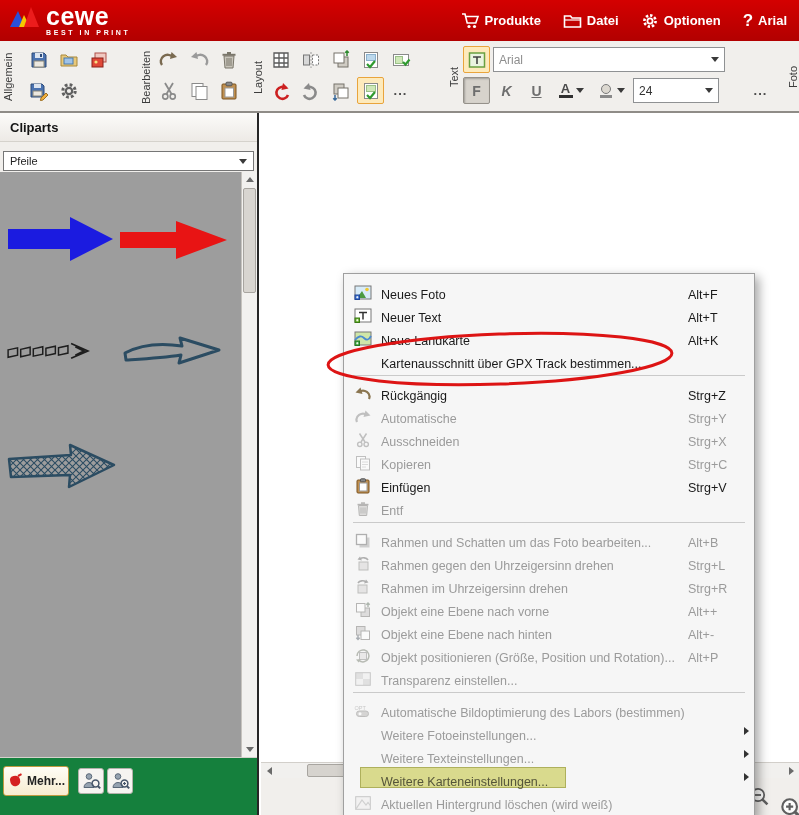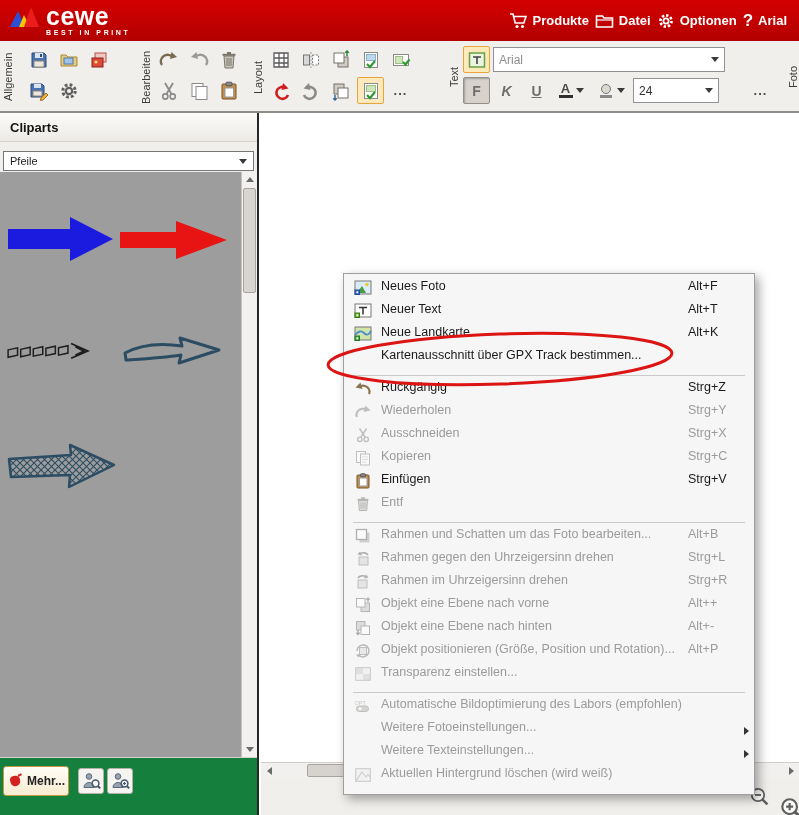--- a/index.html
+++ b/index.html
@@ -5,21 +5,21 @@
 *{margin:0;padding:0;box-sizing:border-box}
 body{font-family:"Liberation Sans",sans-serif;background:#777}
 #app{position:relative;width:799px;height:815px;overflow:hidden;background:#fff;font-family:Liberation Sans, sans-serif}
 
 
 .topbar{position:absolute;left:0;top:0;width:799px;height:41px;background:linear-gradient(180deg,#d40000,#b20000);z-index:10}
 .logo{position:absolute;left:10px;top:5px;display:flex;align-items:flex-start;gap:6px}
 .logo-text{display:flex;flex-direction:column}
 .brand{color:#fff;font-size:25px;font-weight:bold;line-height:22px;letter-spacing:.5px}
 .tagline{color:#fff;font-size:7px;font-weight:bold;letter-spacing:2.6px;margin-top:2px}
-.top-menu{position:absolute;right:12px;top:0;height:41px;display:flex;align-items:center;gap:6px;z-index:11}
+.top-menu{position:absolute;right:12px;top:0;height:41px;display:flex;align-items:center;gap:22px;z-index:11}
 .top-menu-item{display:flex;align-items:center;gap:5px;color:#fff;font-size:13px;font-weight:bold;cursor:pointer}
 .help-q{font-size:17px;font-weight:bold;line-height:17px}
 
 
 .toolbar{position:absolute;left:0;top:41px;width:799px;height:72px;background:#f1efec;border-bottom:2px solid #8f8c87;z-index:9}
 .vlabel{position:absolute;top:3px;height:66px;width:14px;font-size:11px;color:#3c3c3c;writing-mode:vertical-rl;transform:rotate(180deg);text-align:center;line-height:14px}
 .tbtn{position:absolute;width:27px;height:27px;border:1px solid transparent;border-radius:2px;display:flex;align-items:center;justify-content:center;cursor:pointer}
 .tbtn.wide{width:36px;gap:3px}
 .tbtn.active{background:#fdeabc;border-color:#e9a43c}
 .tbtn.pressed{background:#d7d3cc;border-color:#95918a;box-shadow:inset 1px 1px 2px rgba(0,0,0,.25)}
@@ -59,21 +59,21 @@
 .hs-btn{position:absolute;top:0;width:16px;height:15px;display:flex;align-items:center;justify-content:center;cursor:pointer}
 .hs-btn.left{left:0}
 .hs-btn.right{right:0}
 .hs-thumb{position:absolute;left:46px;top:1px;width:240px;height:13px;background:#d6d3ce;border:1px solid #a8a5a0;border-radius:2px;cursor:pointer}
 .bottom-strip{position:absolute;left:261px;top:778px;width:538px;height:37px;background:#f1efec;z-index:1}
 .zoom-area{position:absolute;left:488px;top:8px;display:flex;gap:8px;align-items:flex-start}
 .zoom-btn{cursor:pointer}
 
 
 .context-menu{position:absolute;left:343px;top:273px;width:412px;background:#f6f6f6;border:1px solid #9f9f9f;box-shadow:4px 4px 10px rgba(0,0,0,.35);padding:5px 0;z-index:40}
-.menu-item{position:relative;height:23px;display:flex;align-items:flex-start;padding:0 8px 0 9px;font-size:12.5px;color:#1a1a1a;white-space:nowrap;cursor:pointer}
+.menu-item{position:relative;height:23px;display:flex;align-items:flex-end;padding:0 8px 0 9px;font-size:12.5px;color:#1a1a1a;white-space:nowrap;cursor:pointer}
 .menu-item.disabled{color:#9b9b9b;cursor:default}
 .menu-item.dim{color:#9b9b9b}
 .menu-item.highlighted{color:#55553a}
 .menu-item .micon{width:20px;height:18px;margin-right:8px;flex:0 0 20px;display:flex;align-items:center;justify-content:center}
 .menu-item.disabled .micon,.menu-item.dim .micon{opacity:.5;filter:grayscale(.8)}
 .menu-label{flex:1;position:relative;z-index:2;overflow:visible}
 .menu-shortcut{width:58px;flex:0 0 58px;text-align:left;position:relative;z-index:2}
 .submenu-arrow{position:absolute;right:5px;top:7px;width:0;height:0;border-left:5px solid #333;border-top:4.5px solid transparent;border-bottom:4.5px solid transparent}
 .menu-separator{height:1px;background:#cacaca;margin:4px 9px}
 .annot-highlight{position:absolute;left:16px;top:1px;width:206px;height:21px;background:#d9da8d;border:1px solid #aeb05c;z-index:1}
@@ -485,21 +485,21 @@
         <span class="menu-label">Rückgängig</span>
         <span class="menu-shortcut">Strg+Z</span>
       </div>
       <div class="menu-item disabled">
         <span class="micon">
           <svg width="18" height="15" viewBox="0 0 18 15">
             <path d="M3 12 a6.5 6 0 0 1 10 -7" fill="none" stroke="#8a8a8a" stroke-width="2.2"></path>
             <polygon points="11.5,0.5 16.5,5.5 9.5,7" fill="#8a8a8a"></polygon>
           </svg>
         </span>
-        <span class="menu-label">Wiederholen</span>
+        <span class="menu-label">Automatische</span>
         <span class="menu-shortcut">Strg+Y</span>
       </div>
       <div class="menu-item disabled">
         <span class="micon">
           <svg width="16" height="16" viewBox="0 0 16 16">
             <path d="M4.5 1.5 L10 10 M11.5 1.5 L6 10" stroke="#8a8a8a" stroke-width="1.5"></path>
             <circle cx="4.8" cy="12.3" r="2.2" fill="none" stroke="#8a8a8a" stroke-width="1.4"></circle>
             <circle cx="11.2" cy="12.3" r="2.2" fill="none" stroke="#8a8a8a" stroke-width="1.4"></circle>
           </svg>
         </span>
@@ -620,35 +620,42 @@
       </div>
       <div class="menu-separator"></div>
       <div class="menu-item disabled">
         <span class="micon">
           <svg width="18" height="16" viewBox="0 0 18 16">
             <text x="0.5" y="6.5" font-size="5.5" fill="#999">OPT</text>
             <rect x="2.5" y="8" width="12" height="5.5" rx="2.7" fill="#b8b4aa" stroke="#8a867c"></rect>
             <circle cx="6" cy="10.7" r="1.5" fill="#fff"></circle>
           </svg>
         </span>
-        <span class="menu-label">Automatische Bildoptimierung des Labors (empfohlen)</span>
+        <span class="menu-label">Automatische Bildoptimierung des Labors (bestimmen)</span>
         <span class="menu-shortcut"></span>
       </div>
       <div class="menu-item dim">
         <span class="micon"></span>
         <span class="menu-label">Weitere Fotoeinstellungen...</span>
         <span class="menu-shortcut"></span>
         <span class="submenu-arrow"></span>
       </div>
       <div class="menu-item dim">
         <span class="micon"></span>
         <span class="menu-label">Weitere Texteinstellungen...</span>
         <span class="menu-shortcut"></span>
         <span class="submenu-arrow"></span>
       </div>
+      <div class="menu-item dim highlighted">
+        <span class="annot-highlight"></span>
+        <span class="micon"></span>
+        <span class="menu-label">Weitere Karteneinstellungen...</span>
+        <span class="menu-shortcut"></span>
+        <span class="submenu-arrow"></span>
+      </div>
       <div class="menu-item dim">
         <span class="micon">
           <svg width="16" height="14" viewBox="0 0 16 14">
             <rect x="0.7" y="0.7" width="14.6" height="12.6" fill="#f0eeea" stroke="#999"></rect>
             <path d="M0.7 13.3 L7 4 l4 5 2 -2.5 2.3 3" fill="none" stroke="#aaa" stroke-width="1.2"></path>
           </svg>
         </span>
         <span class="menu-label">Aktuellen Hintergrund löschen (wird weiß)</span>
         <span class="menu-shortcut"></span>
       </div>

